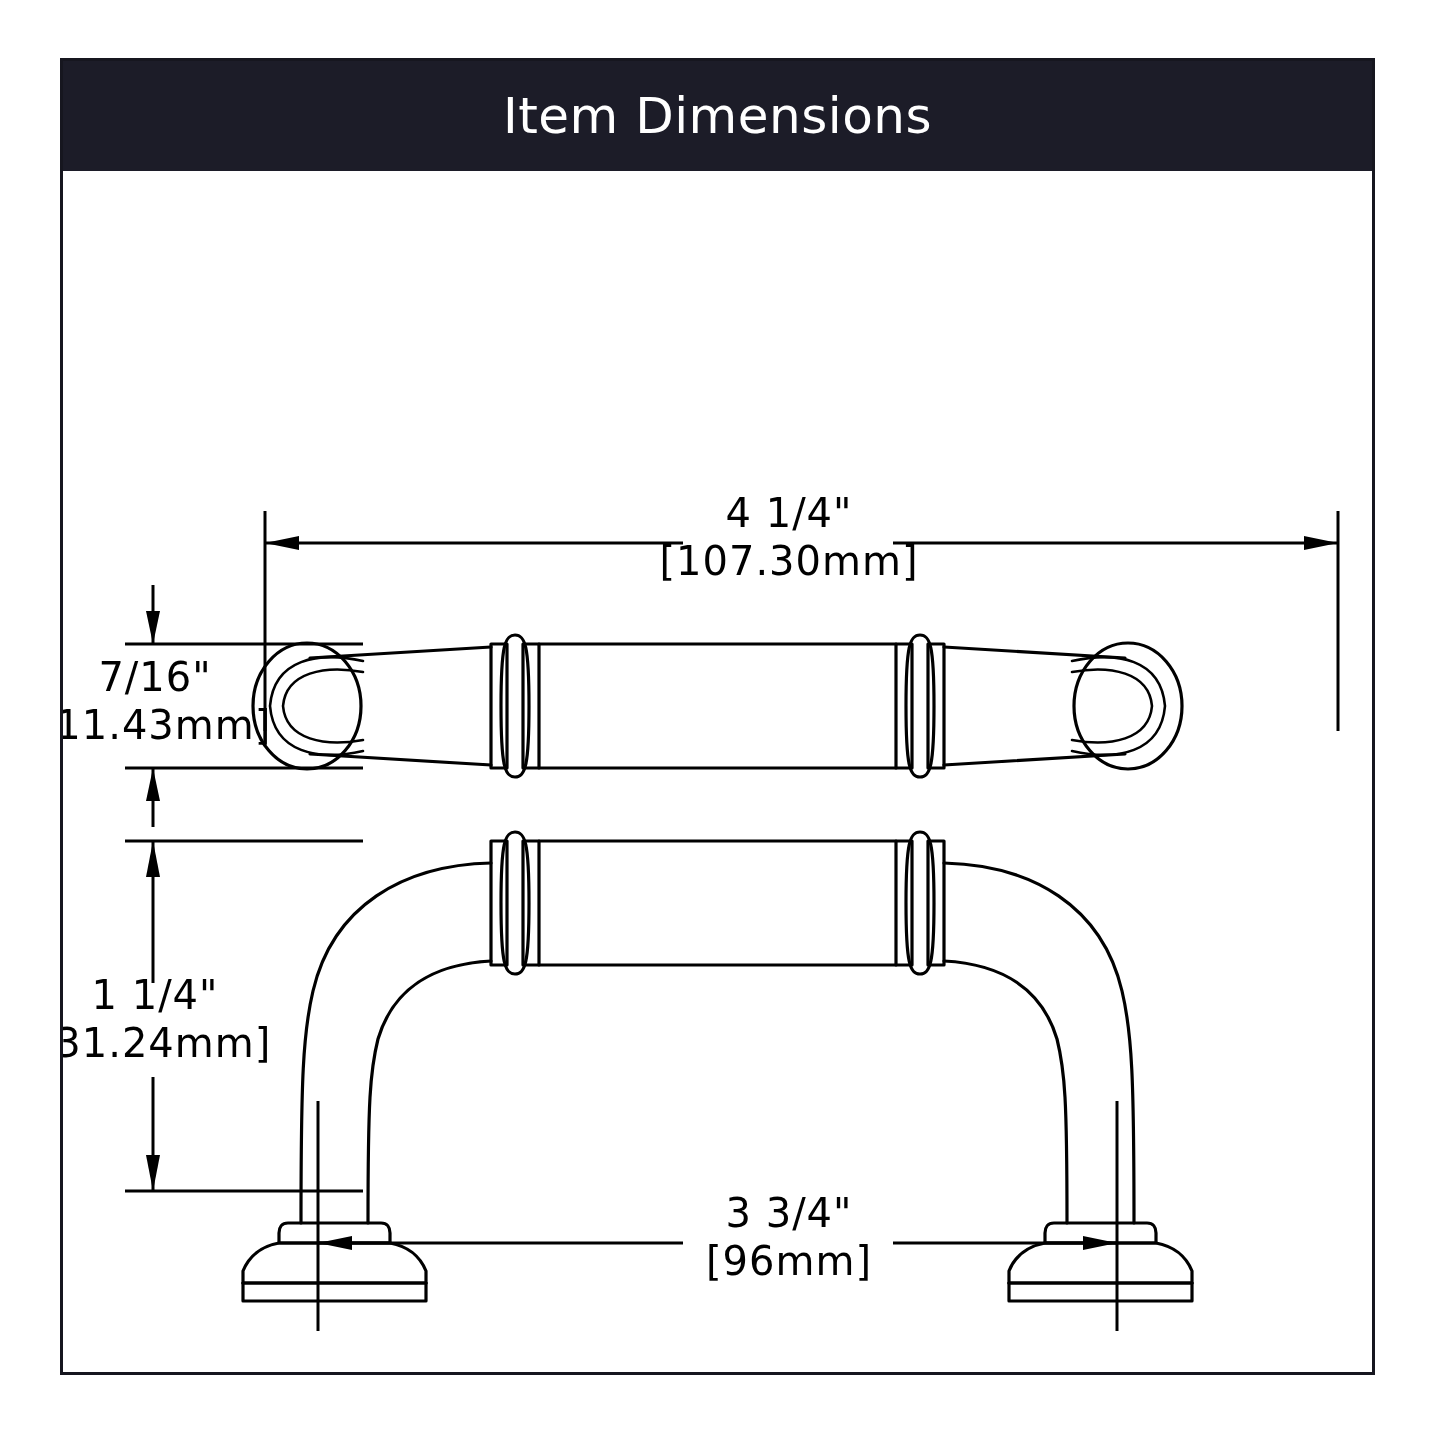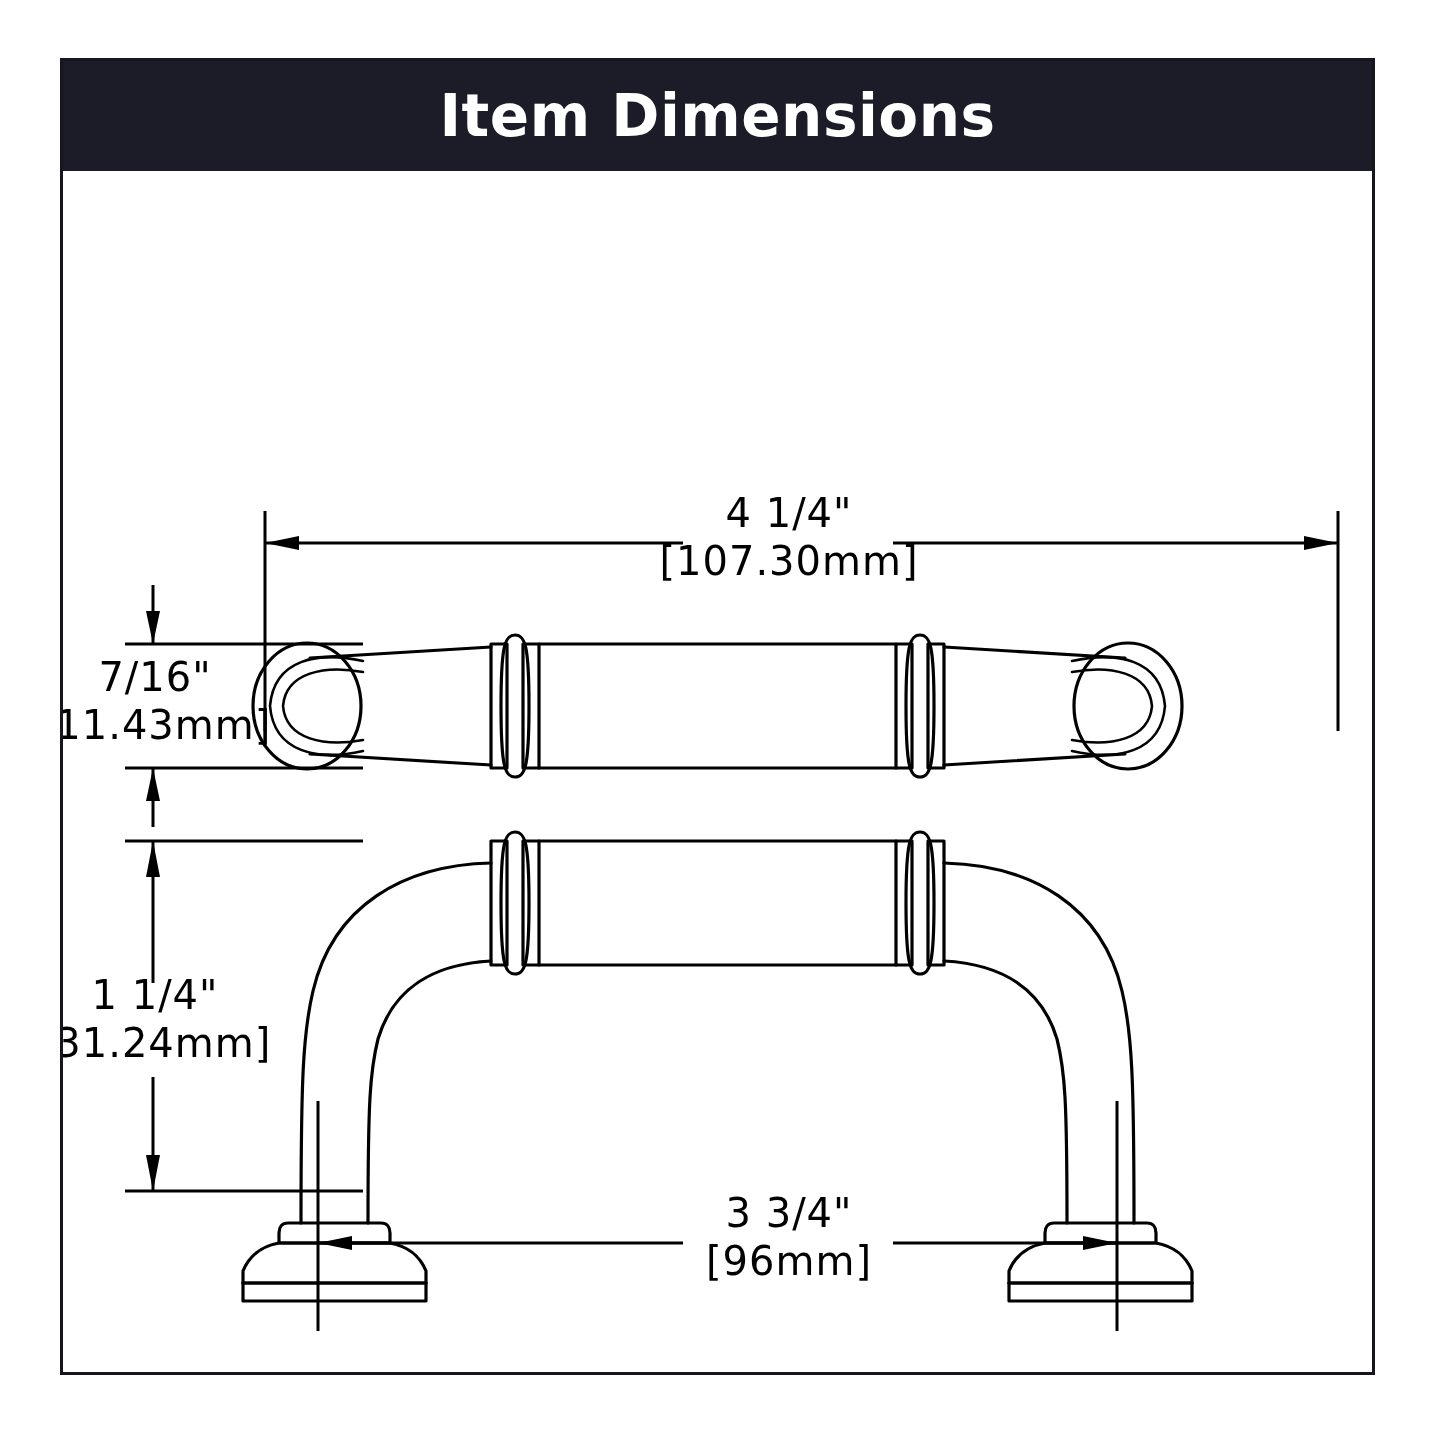--- a/index.html
+++ b/index.html
@@ -39,22 +39,22 @@
     height: 110px;
     background: #1c1c28;
     display: flex;
     align-items: center;
     justify-content: center;
     box-sizing: border-box;
   }
   #header-title {
     color: #ffffff;
     font-family: "DejaVu Sans", sans-serif;
-    font-size: 58px;
-    font-weight: bold;
+    font-size: 50px;
+    font-weight: normal;
     letter-spacing: 0.5px;
     line-height: 1;
     white-space: nowrap;
   }
   
   #drawing-area {
     position: absolute;
     left: 0;
     top: 110px;
     width: 100%;

